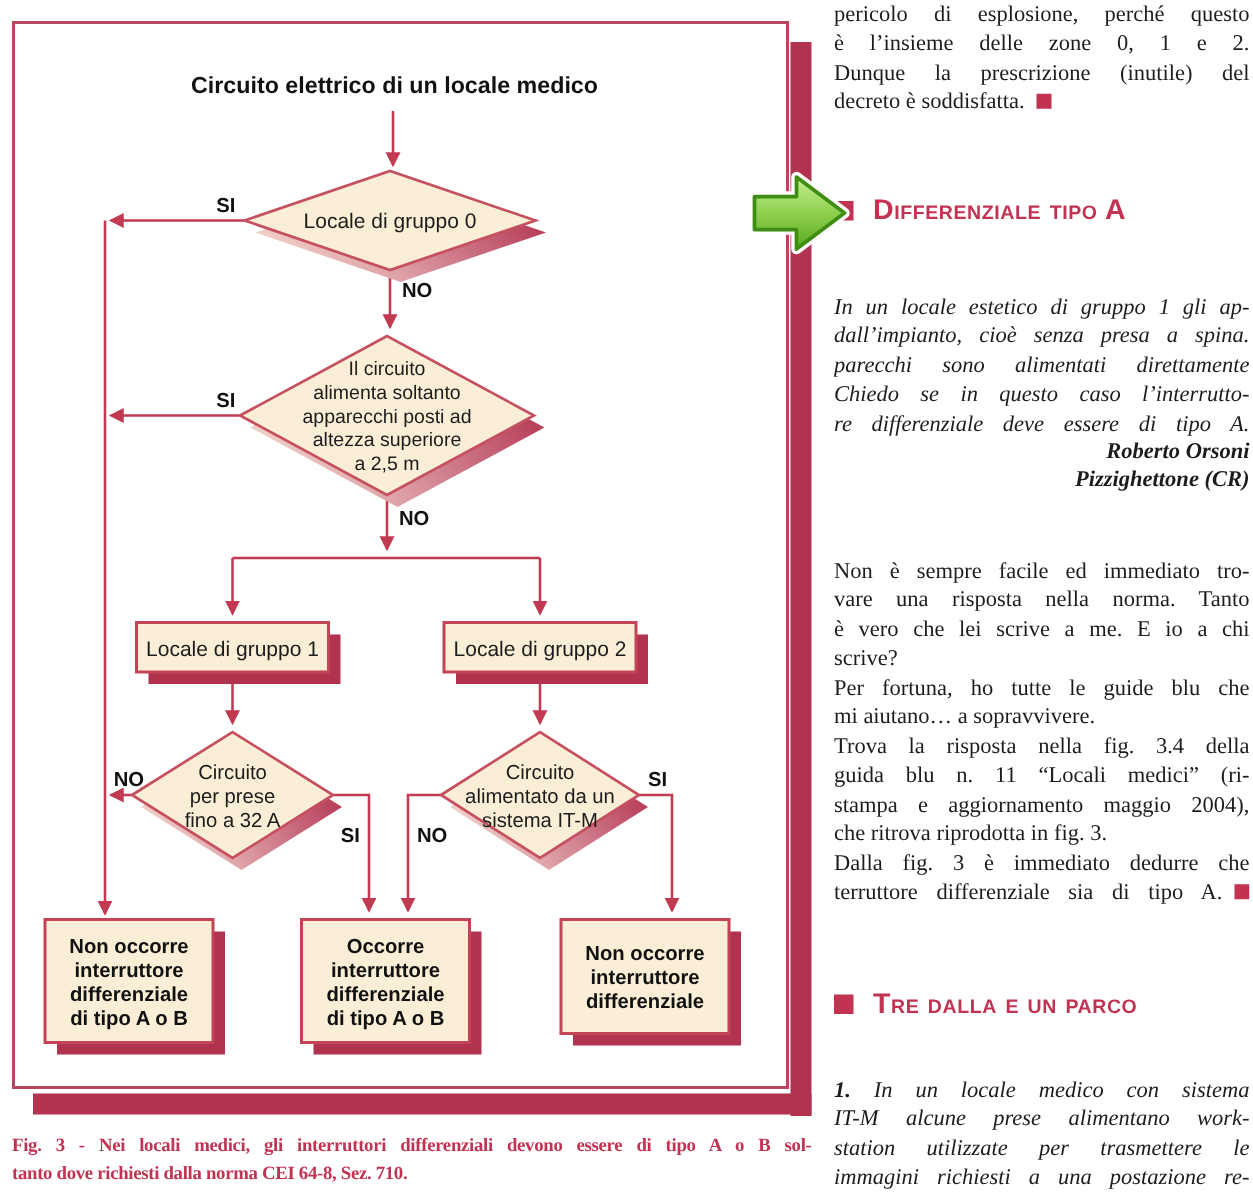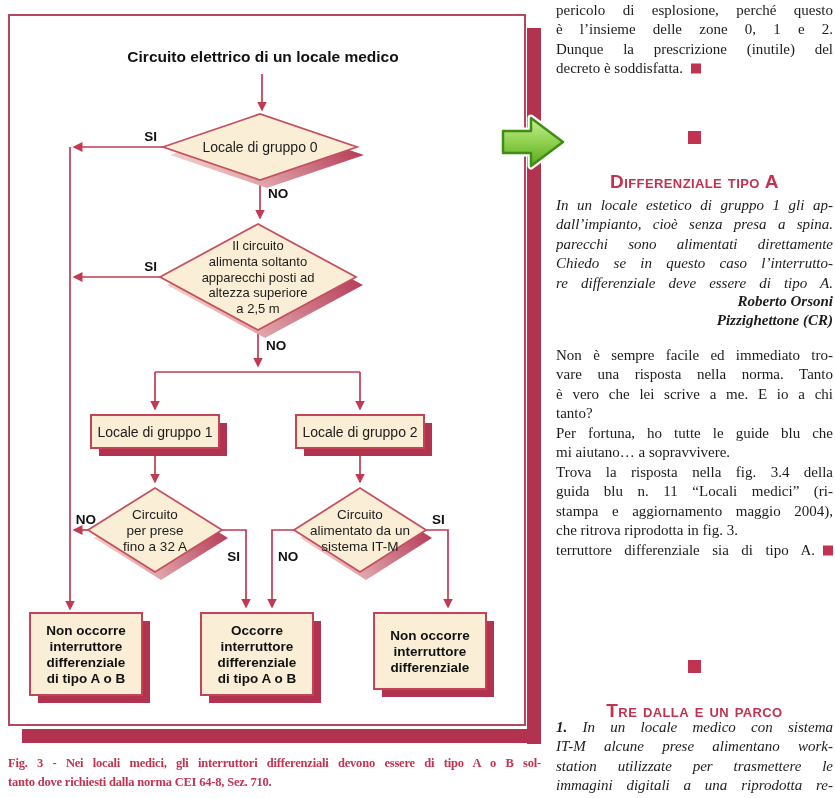--- a/index.html
+++ b/index.html
@@ -34,28 +34,28 @@
   #article{position:absolute;left:556px;top:0;width:277px;height:692px;
            font-size:15px;line-height:19.45px;}
   .block{position:absolute;left:0;right:0;}
   .ln{text-align:justify;text-align-last:justify;overflow:hidden;white-space:normal;}
   .ln.end{text-align-last:left;}
   .it{font-style:italic;margin-top:20px;}
   #p-intro{top:1px;}
   #head1{top:131px;}
   #q1{top:176px;}
   #sig{top:292px;text-align:right;font-style:italic;font-weight:bold;}
-  #a1{top:346px;}
+  #a1{top:372px;}
   #head2{top:660px;}
   #q2{top:698px;}
 
-  .heading{display:flex;align-items:center;gap:28px;
+  .heading{display:flex;align-items:center;gap:13px;
            font-family:"Liberation Sans",sans-serif;font-weight:bold;
            font-variant:small-caps;font-size:19px;letter-spacing:0.4px;
-           color:#c23352;white-space:nowrap;flex-direction:column;}
+           color:#c23352;white-space:nowrap;}
   .hsq{width:13px;height:13px;background:#c23352;flex:0 0 auto;}
   .endsq{display:inline-block;width:10px;height:10px;background:#c23352;
          margin-left:8px;transform:translateY(0.5px);}
 </style>
 </head>
 <body>
 
 <svg id="fig-svg" width="548" height="750" viewBox="0 0 548 750">
   <defs>
     <marker id="ah" markerUnits="userSpaceOnUse" markerWidth="11" markerHeight="11" refX="8.5" refY="5" orient="auto">
@@ -193,35 +193,36 @@
 
   <div class="block" id="sig">
     <div>Roberto Orsoni</div>
     <div>Pizzighettone (CR)</div>
   </div>
 
   <div class="block" id="a1">
     <div class="ln">Non è sempre facile ed immediato tro-</div>
     <div class="ln">vare una risposta nella norma. Tanto</div>
     <div class="ln">è vero che lei scrive a me. E io a chi</div>
-    <div class="ln end">tanto?</div>
+    <div class="ln end">scrive?</div>
     <div class="ln">Per fortuna, ho tutte le guide blu che</div>
     <div class="ln end">mi aiutano… a sopravvivere.</div>
     <div class="ln">Trova la risposta nella fig. 3.4 della</div>
     <div class="ln">guida blu n. 11 “Locali medici” (ri-</div>
     <div class="ln">stampa e aggiornamento maggio 2004),</div>
     <div class="ln end">che ritrova riprodotta in fig. 3.</div>
+    <div class="ln">Dalla fig. 3 è immediato dedurre che</div>
     <div class="ln"><span>terruttore differenziale sia di tipo A.</span><span class="endsq"></span></div>
   </div>
 
   <div class="block heading" id="head2">
     <span class="hsq"></span>
     <span>Tre dalla e un parco</span>
   </div>
 
   <div class="block it" id="q2">
     <div class="ln"><b>1.</b> <span>In un locale medico con sistema</span></div>
     <div class="ln">IT-M alcune prese alimentano work-</div>
     <div class="ln">station utilizzate per trasmettere le</div>
-    <div class="ln">immagini digitali a una riprodotta re-</div>
+    <div class="ln">immagini richiesti a una postazione re-</div>
   </div>
 
 </div>
 
 </body></html>

